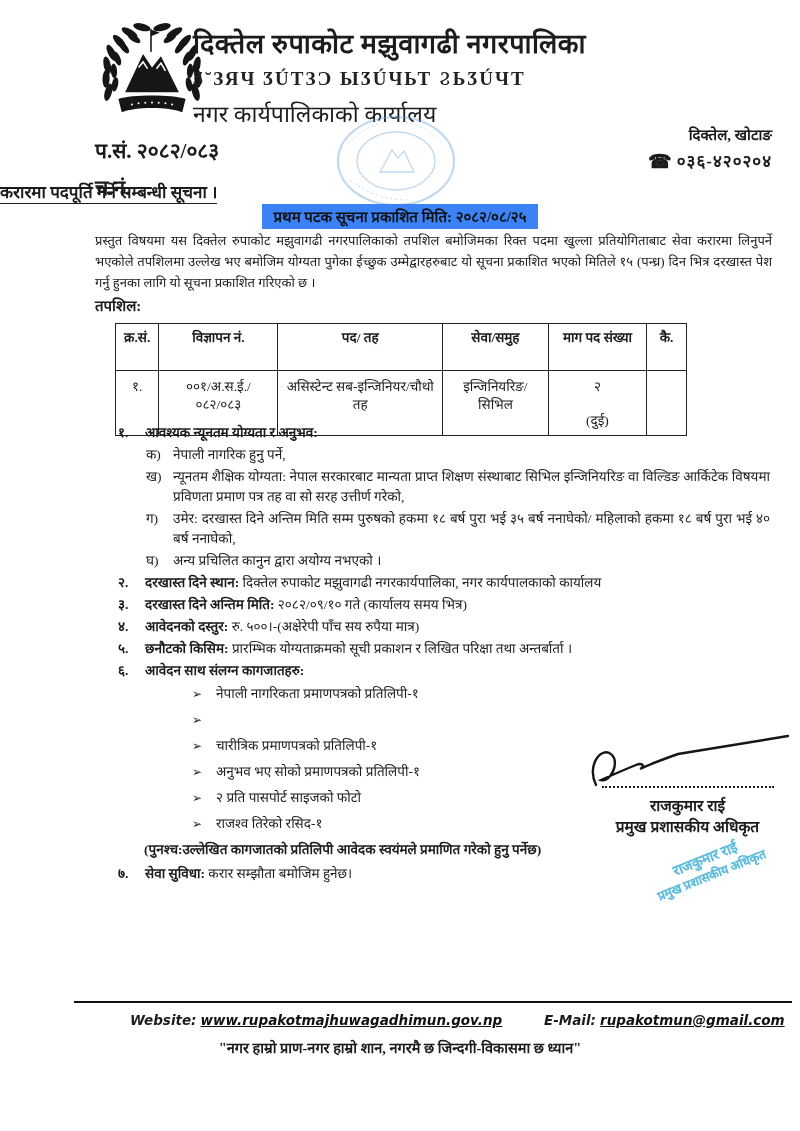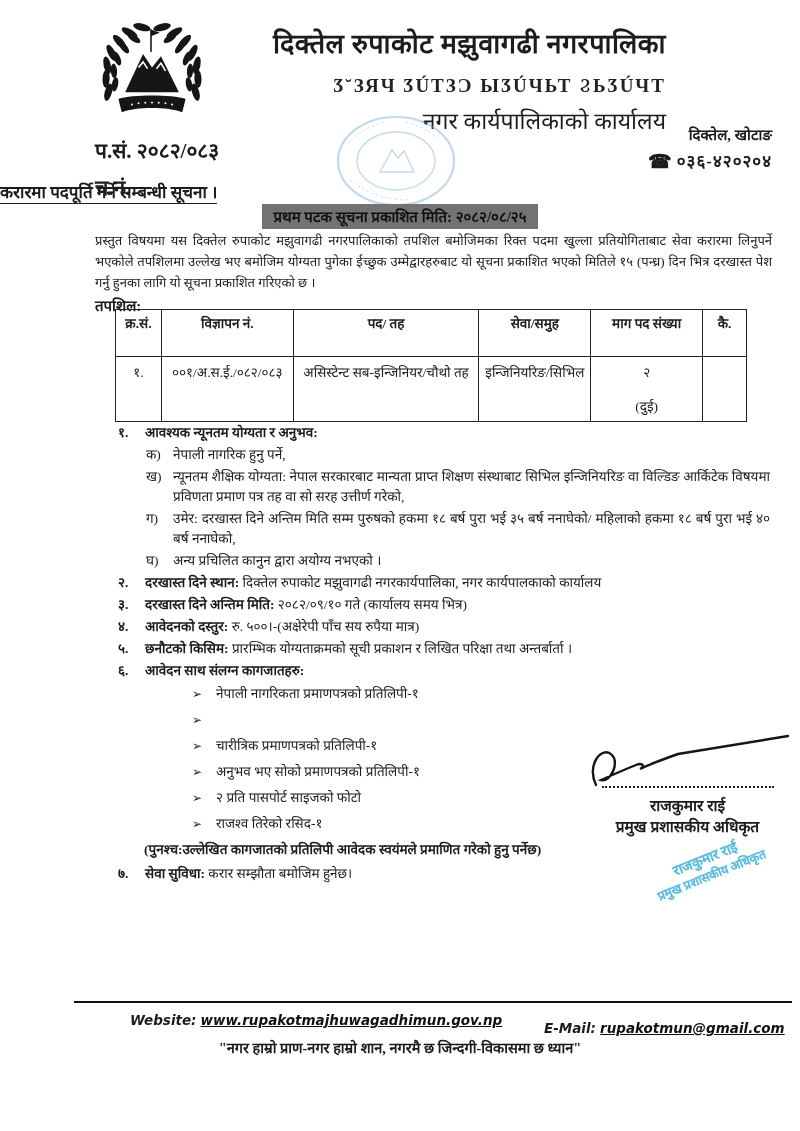--- a/index.html
+++ b/index.html
@@ -6,23 +6,23 @@
   html,body { width:800px; }
   body {
     width:800px; height:1131px; background:#ffffff; position:relative;
     font-family:"Liberation Serif","DejaVu Serif",serif;
     color:#1c1c1c; overflow:hidden;
   }
   .abs { position:absolute; }
 
   
   .logo { left:96px; top:14px; width:112px; height:116px; }
-  .header-text { left:176px; top:24px; width:490px; text-align:right; }
+  .header-text { left:193px; top:24px; width:490px; text-align:left; }
   .muni-name { font-size:27px; font-weight:bold; letter-spacing:.5px; }
-  .script-line { font-size:19px; font-weight:bold; margin-top:14px; letter-spacing:2px; color:#222; }
+  .script-line { font-size:19px; font-weight:bold; margin-top:7px; letter-spacing:2px; color:#222; }
   .office-name { font-size:23px; font-weight:normal; margin-top:7px; }
 
   .loc-block { right:28px; top:124px; text-align:right; }
   .loc-line { font-size:15px; font-weight:bold; }
   .phone-line { font-size:17px; font-weight:bold; margin-top:5px; letter-spacing:1px; }
   .phone-icon { font-size:19px; vertical-align:-1px; margin-right:4px; }
 
   .refs { left:95px; top:136px; }
   .ref-line { font-size:21px; font-weight:bold; }
   .ref-line + .ref-line { margin-top:9px; }
@@ -30,29 +30,29 @@
   
   .stamp-blue { left:334px; top:114px; width:124px; height:94px; z-index:0; opacity:.75; }
 
   .notice-title { left:0; top:180px; width:776px; text-align:left; z-index:2; }
   .notice-title span {
     font-size:17px; font-weight:bold;
     border-bottom:1.6px solid #1c1c1c; padding-bottom:1px;
   }
   .pub-line { left:0; top:204px; width:800px; text-align:center; z-index:2; }
   .pub-line span {
-    display:inline-block; background:#737373; color:#111;
+    display:inline-block; background:#3b82f6; color:#111;
     font-size:15px; font-weight:bold; padding:2px 12px 3px;
   }
 
   .body-par { left:95px; top:231px; width:677px; font-size:13px; line-height:1.6; text-align:justify; }
   .details-label { left:95px; top:295px; font-size:15px; font-weight:bold;text-align:center; }
 
   
-  table.vac { left:115px; top:309px; position:absolute; border-collapse:collapse; width:632px; }
+  table.vac { left:115px; top:323px; position:absolute; border-collapse:collapse; width:572px; }
   table.vac th, table.vac td { border:1.6px solid #222; font-size:13.5px; vertical-align:top; }
   table.vac th { font-weight:bold; padding:4px 2px 24px; text-align:center; }
   table.vac td { padding:6px 4px 6px; text-align:center; height:62px; }
   .vac-words { display:block; margin-top:16px; }
 
   
   .content-list { left:118px; top:423px; width:652px; font-size:13.5px; line-height:20px; }
   .li { display:flex; margin-bottom:2px; }
   .li .num { width:27px; font-weight:bold; flex:0 0 27px; }
   .li .cnt { flex:1; }
@@ -76,21 +76,21 @@
     text-shadow:0 0 1px rgba(80,180,215,.6);
   }
   .stamp-teal .l1 { font-size:14px; font-weight:bold; }
   .stamp-teal .l2 { font-size:12.5px; font-weight:bold; }
 
   
   .footer-rule { left:74px; top:1001px; width:718px; height:2.4px; background:#111; }
   .footer-links { left:74px; top:1012px; width:718px; font-size:13.5px;
     font-family:"DejaVu Sans","Liberation Sans",sans-serif; font-style:italic; }
   .web { position:absolute; left:56px; top:0; }
-  .mail { position:absolute; left:470px; top:8px; }
+  .mail { position:absolute; left:470px; top:0; }
   .flabel { font-weight:bold; margin-right:4px; }
   .flink { text-decoration:underline; font-weight:bold; color:#111;margin-top:7px; }
   .slogan { left:0; top:1037px; width:800px; text-align:center; font-size:14.5px; font-weight:bold; }
 </style>
 </head>
 <body>
 
 <div>
 
   <div class="abs logo">

